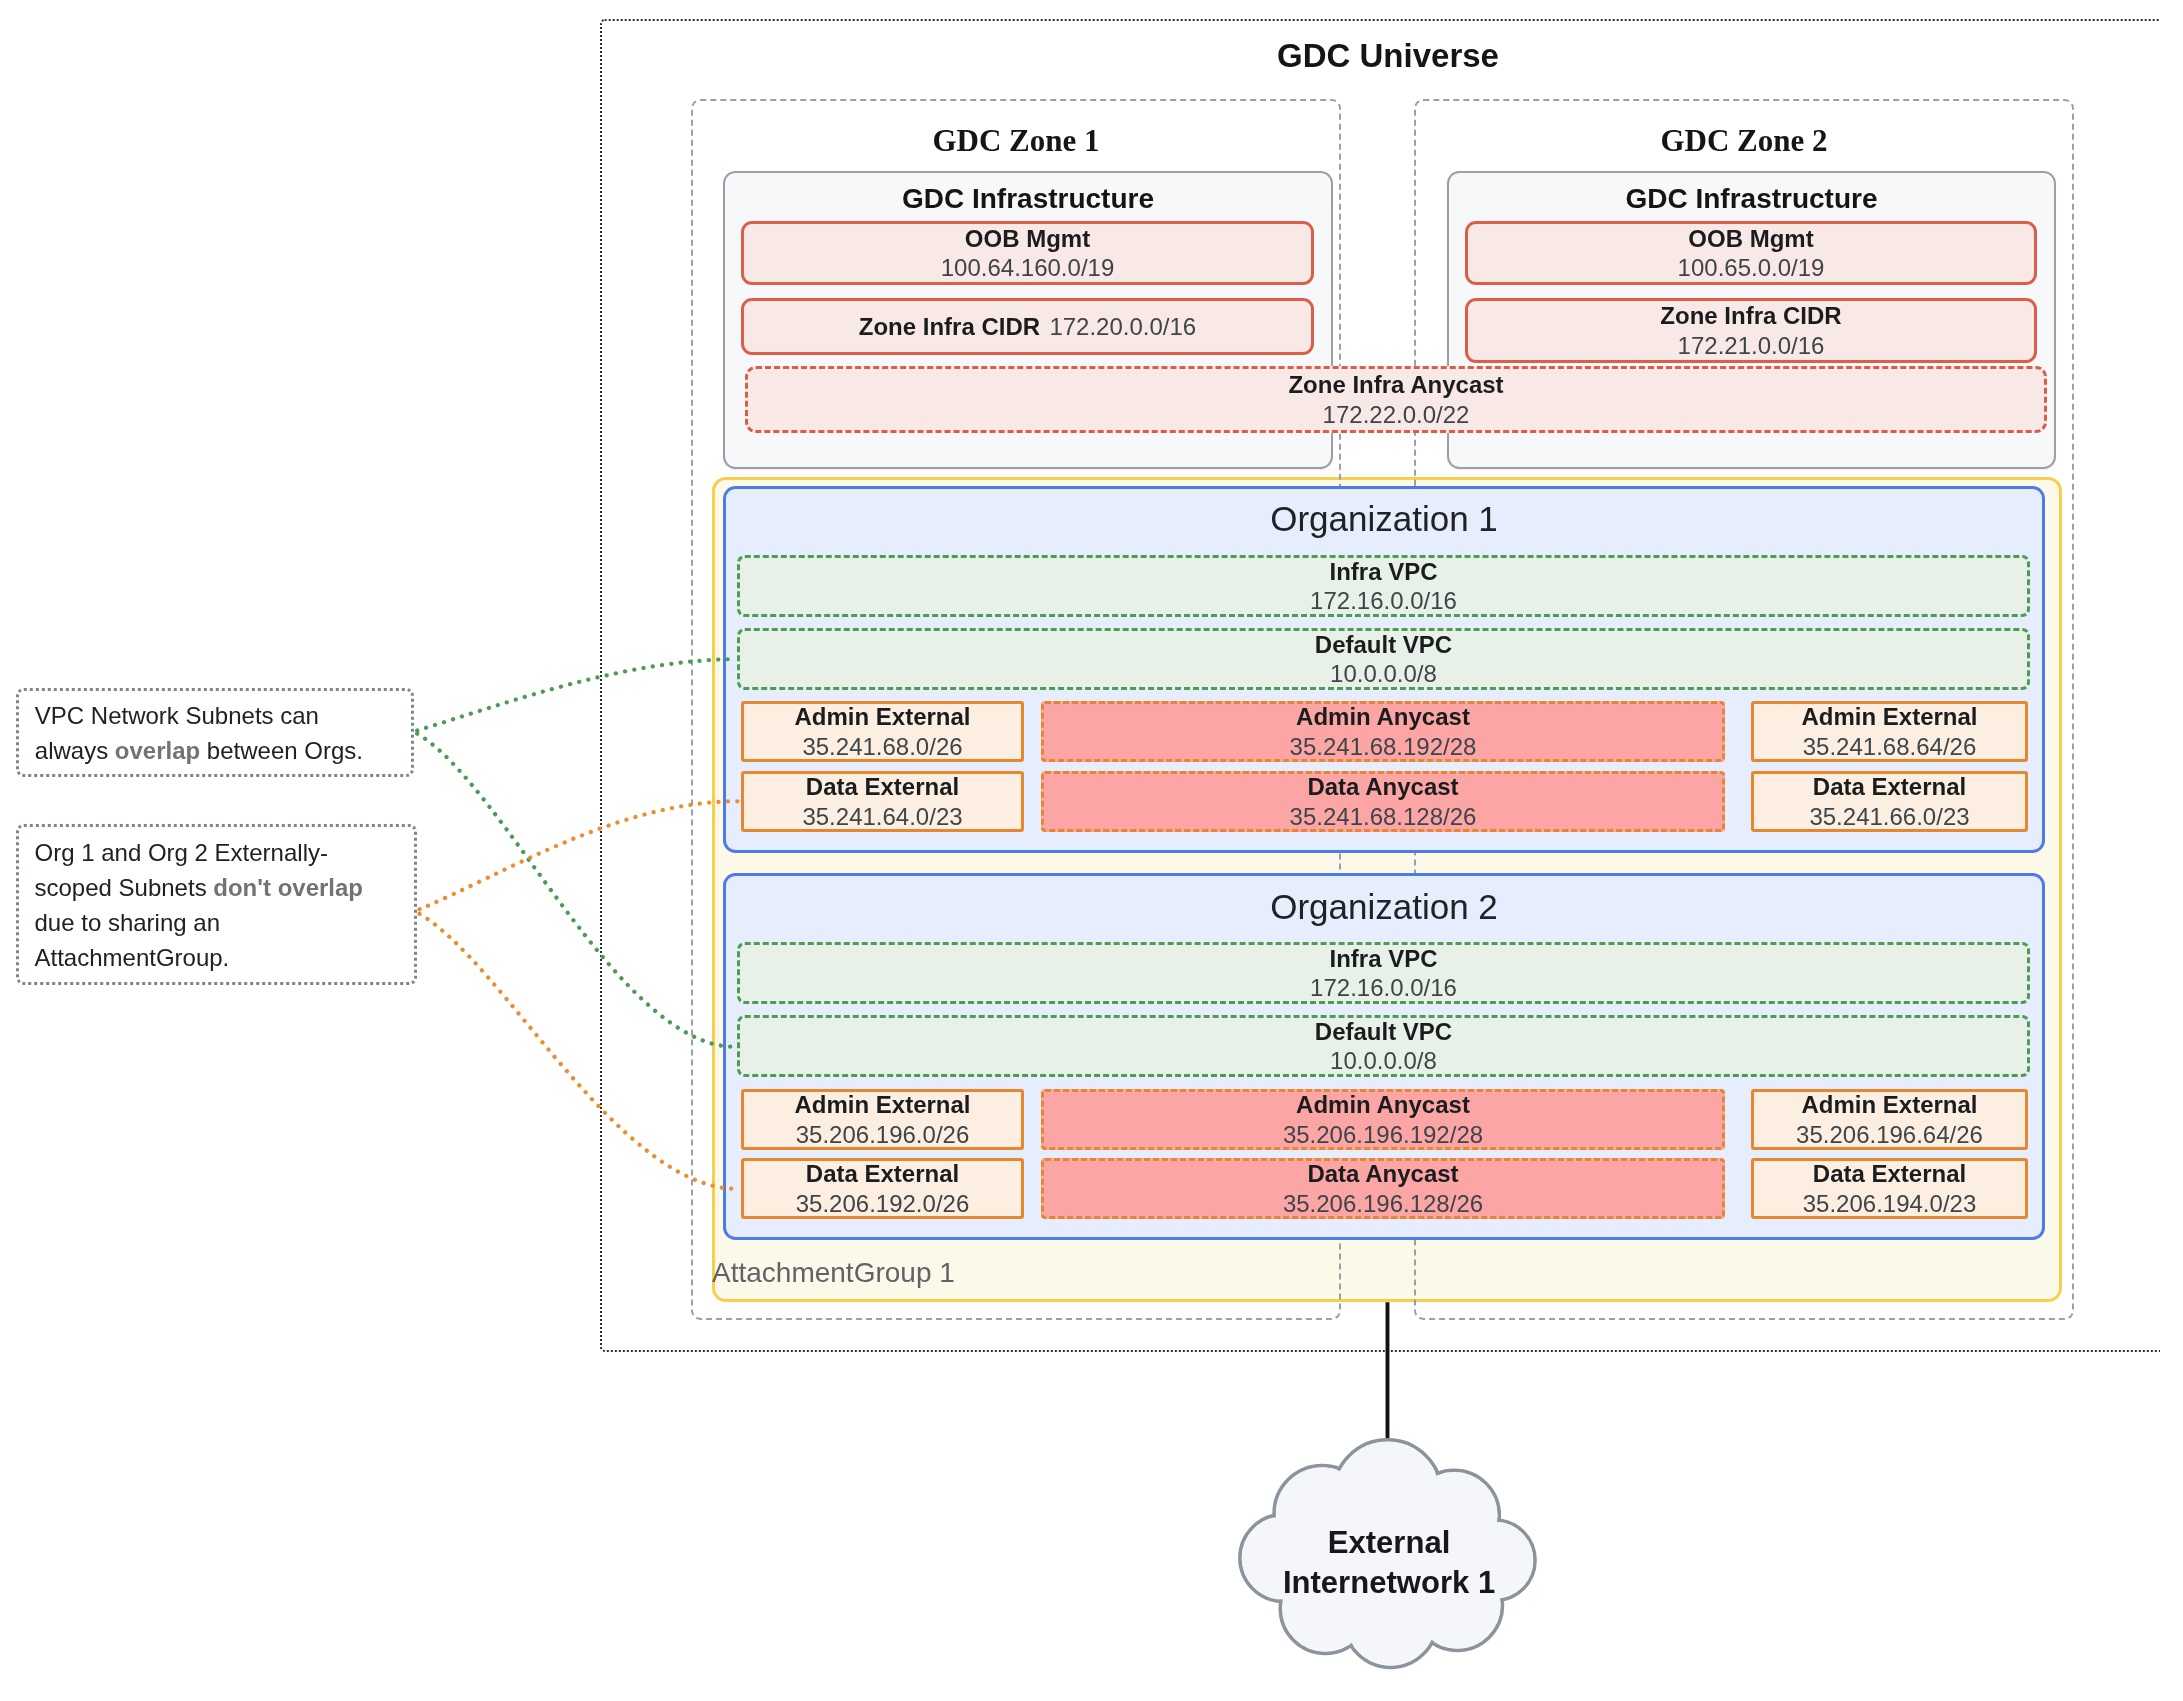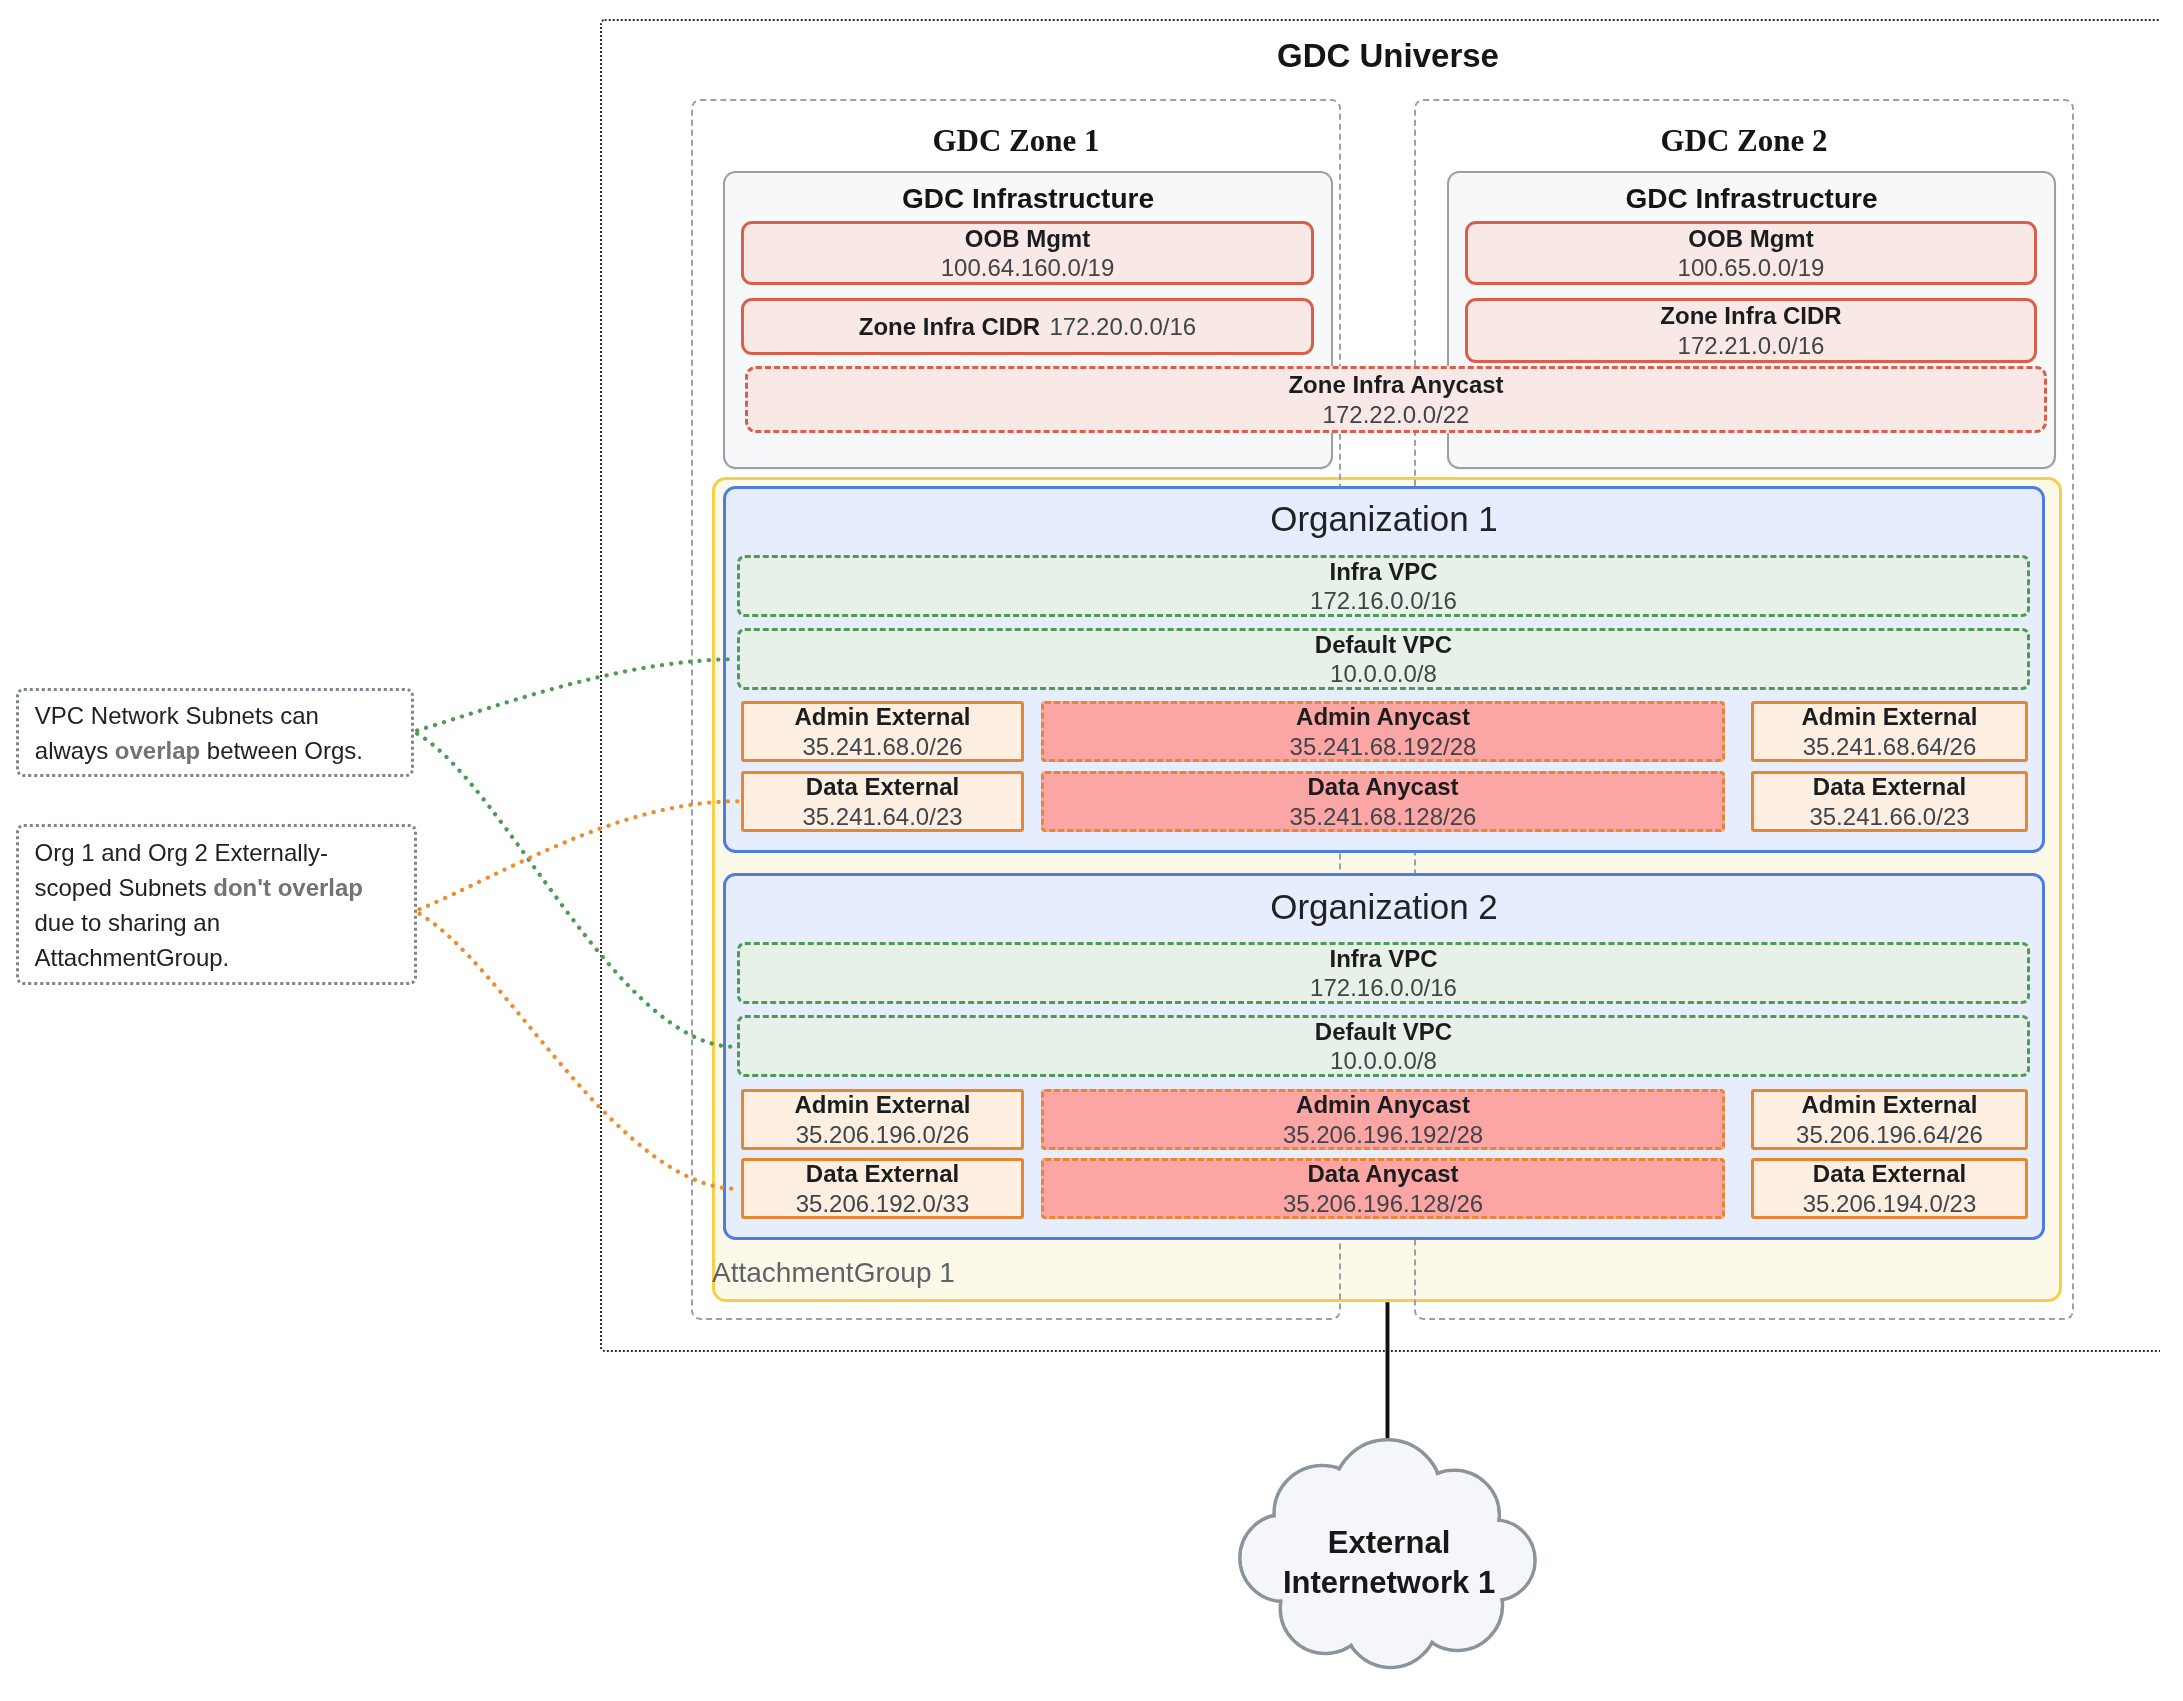--- a/index.html
+++ b/index.html
@@ -133,21 +133,21 @@
   <div class="abs orangebox-dash center-col" style="left:1041px;top:1089px;width:684px;height:61px;">
     <div class="lbl">Admin Anycast</div>
     <div class="val">35.206.196.192/28</div>
   </div>
   <div class="abs orangebox center-col" style="left:1751px;top:1089px;width:277px;height:61px;">
     <div class="lbl">Admin External</div>
     <div class="val">35.206.196.64/26</div>
   </div>
   <div class="abs orangebox center-col" style="left:741px;top:1158px;width:283px;height:61px;">
     <div class="lbl">Data External</div>
-    <div class="val">35.206.192.0/33</div>
+    <div class="val">35.206.192.0/26</div>
   </div>
   <div class="abs orangebox-dash center-col" style="left:1041px;top:1158px;width:684px;height:61px;">
     <div class="lbl">Data Anycast</div>
     <div class="val">35.206.196.128/26</div>
   </div>
   <div class="abs orangebox center-col" style="left:1751px;top:1158px;width:277px;height:61px;">
     <div class="lbl">Data External</div>
     <div class="val">35.206.194.0/23</div>
   </div>
 

